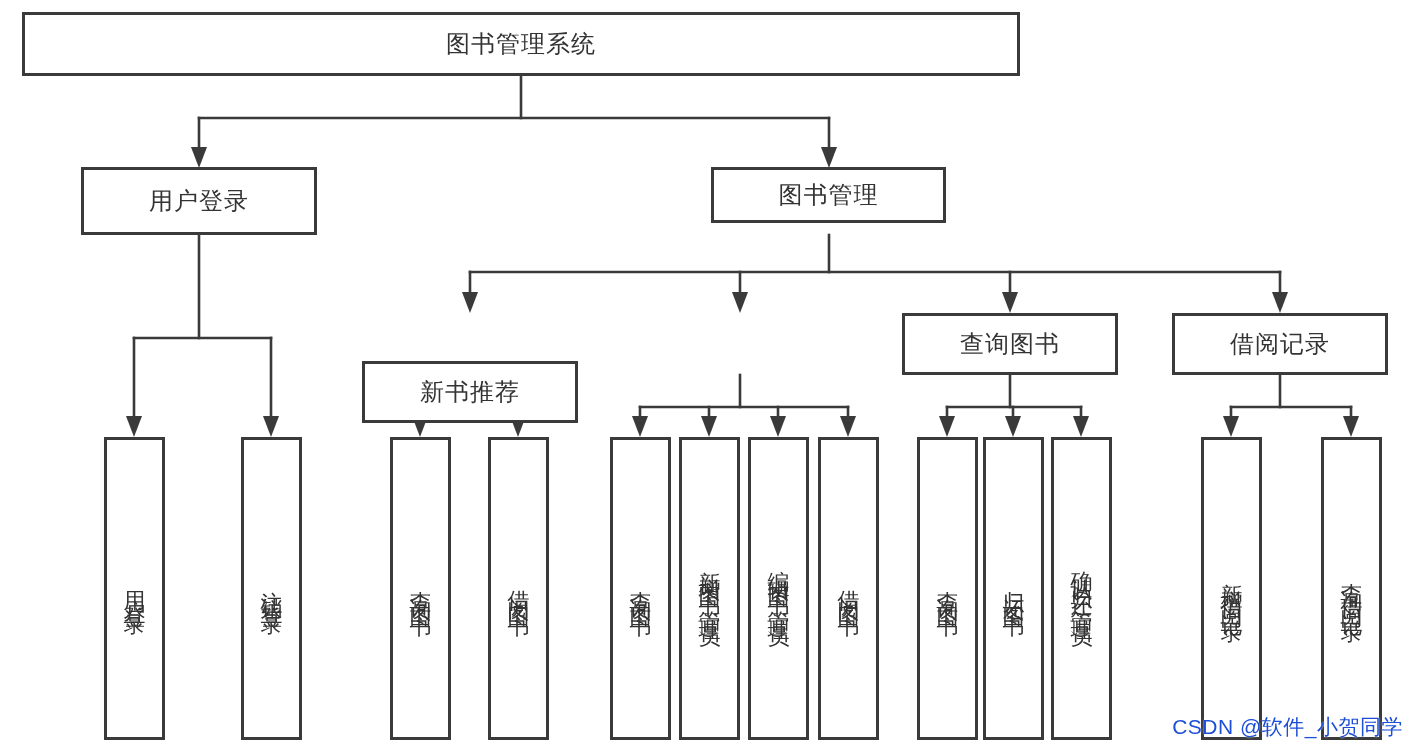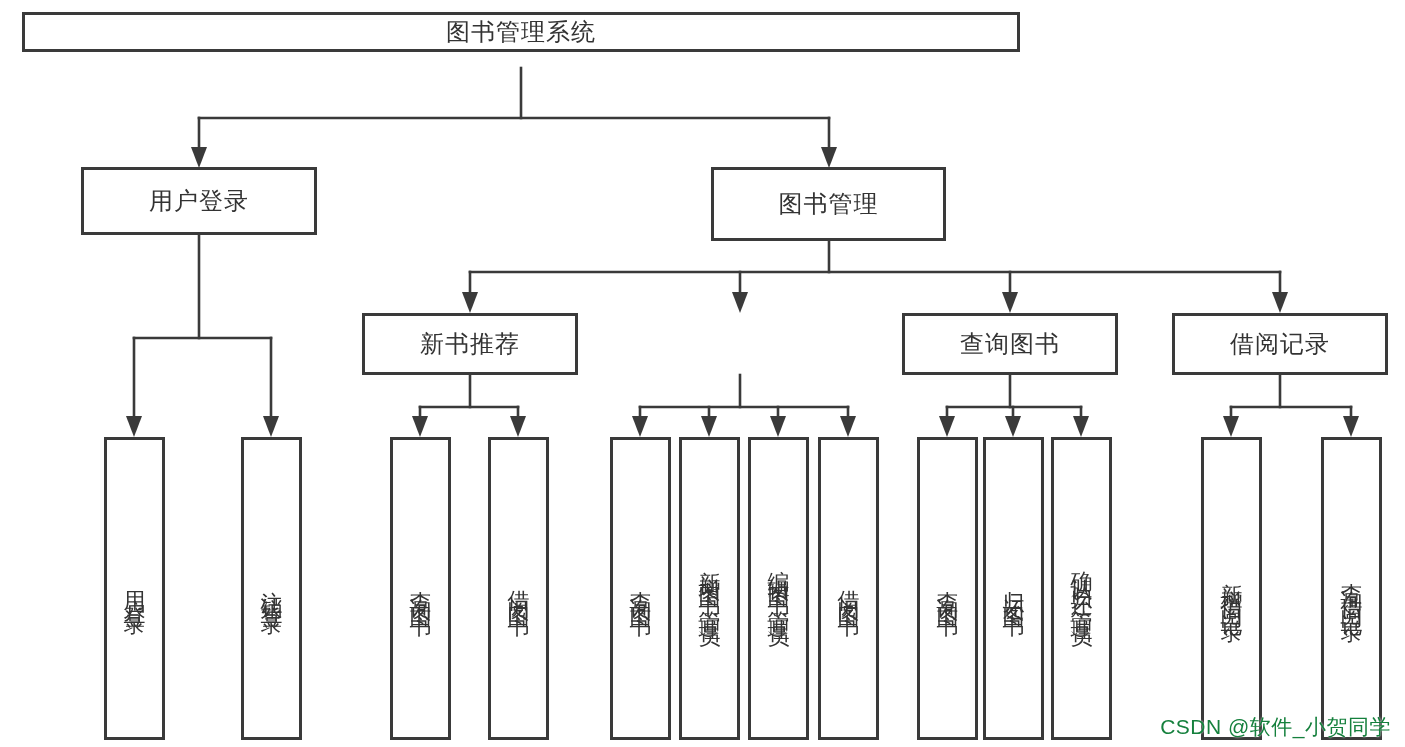--- a/index.html
+++ b/index.html
@@ -35,27 +35,27 @@
     border: 3px solid #3a3a3a;
     background: #ffffff;
     display: flex;
     align-items: center;
     justify-content: center;
     color: #333333;
     font-size: 24px;
     letter-spacing: 1px;
     white-space: nowrap;
   }
-  .box.root  { left: 22px;  top: 12px;  width: 998px; height: 40px; }
+  .box.root  { left: 22px;  top: 12px;  width: 998px; height: 64px; }
 
   .box.l2a   { left: 81px;  top: 167px; width: 236px; height: 68px; }
-  .box.l2b   { left: 711px; top: 167px; width: 235px; height: 74px; }
+  .box.l2b   { left: 711px; top: 167px; width: 235px; height: 56px; }
 
   .box.l3    { top: 313px; width: 216px; height: 62px; }
-  .box.l3a   { left: 362px;  }
+  .box.l3a   { left: 362px; margin-top: 48px;  }
   .box.l3b   { left: 632px;  }
   .box.l3c   { left: 902px;  }
   .box.l3d   { left: 1172px; }
 
   .vbox {
     position: absolute;
     box-sizing: border-box;
     border: 3px solid #3a3a3a;
     background: #ffffff;
     top: 437px;
@@ -83,24 +83,24 @@
   .vb7  { left: 748px;  }
   .vb8  { left: 818px;  }
   .vb9  { left: 917px;  }
   .vb10 { left: 983px;  }
   .vb11 { left: 1051px; }
   .vb12 { left: 1201px; }
   .vb13 { left: 1321px; }
 
   .watermark {
     position: absolute;
-    right: 14px;
+    right: 2px;
     bottom: 6px;
     font-size: 21px;
-    color: #15803d;
+    color: #1d4ed8;
     letter-spacing: 0.5px;
     text-shadow: 0 0 2px #ffffff;
     z-index: 5;
     white-space: nowrap;
   }
 </style>
 </head>
 <body>
 
 <div class="canvas">

